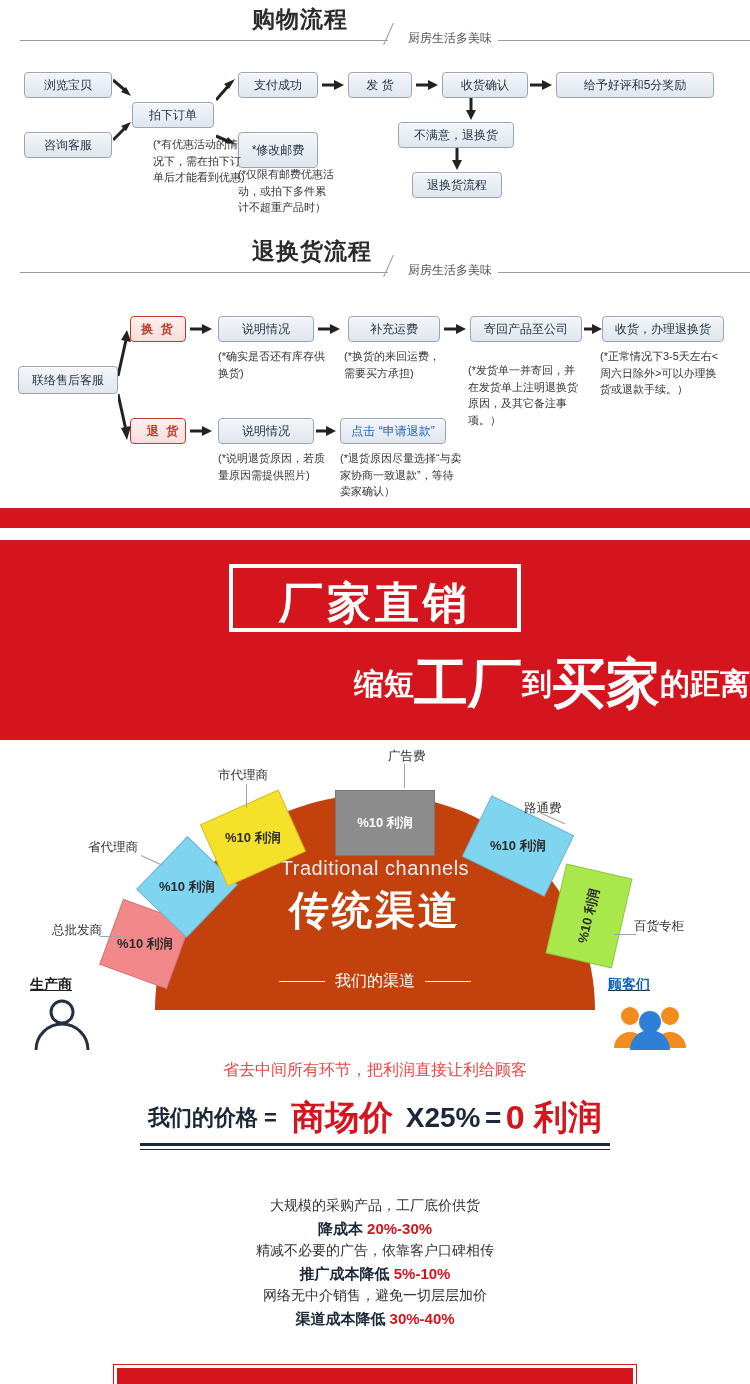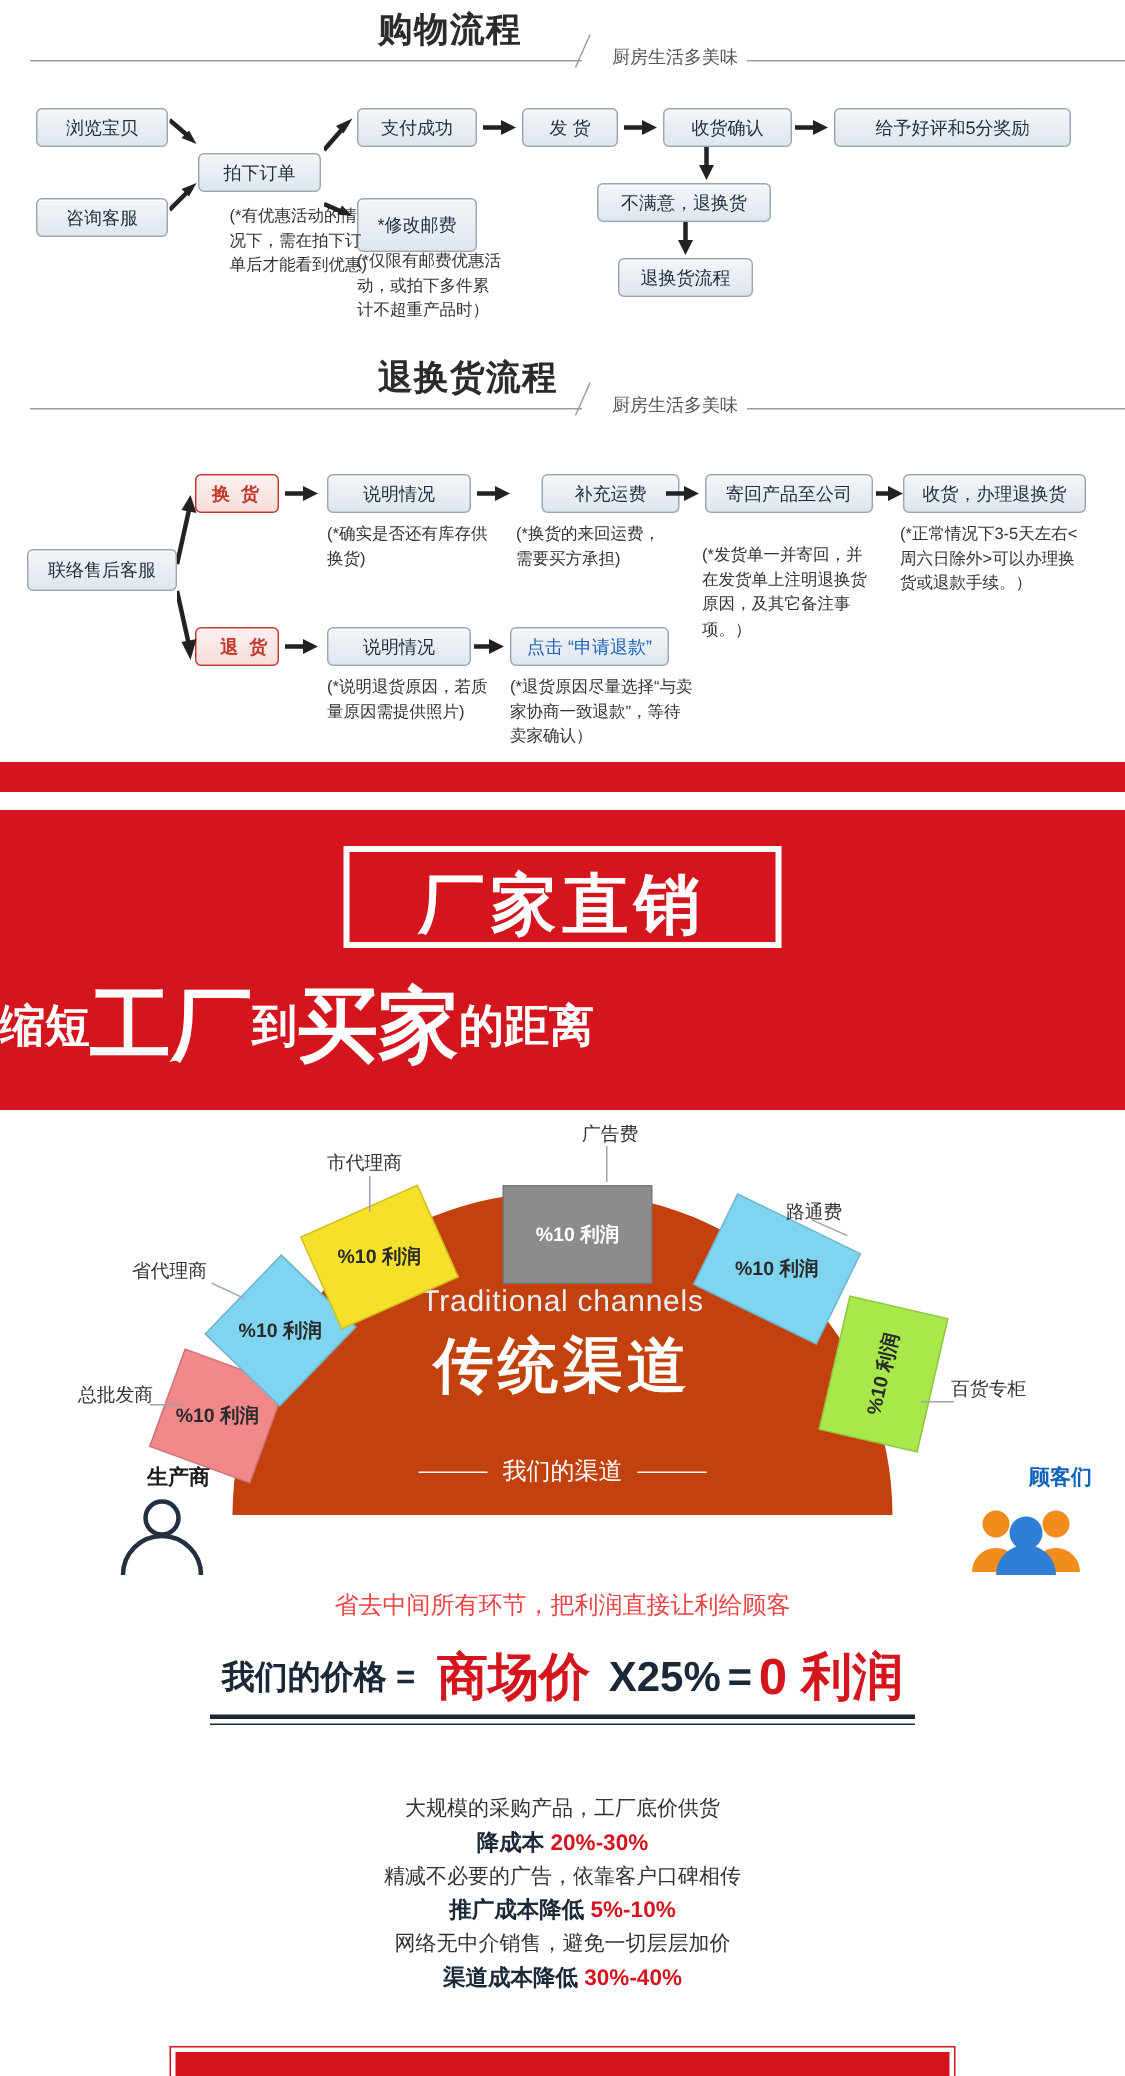--- a/index.html
+++ b/index.html
@@ -70,21 +70,21 @@
   .banner .frame{
     position:absolute;left:229px;top:24px;width:292px;height:68px;
     border:4px solid #ffffff;box-sizing:border-box;
   }
   .banner .frame span{
     position:absolute;left:0;right:0;top:6px;text-align:center;
     color:#ffffff;font-size:44px;font-weight:bold;letter-spacing:4px;
     font-family:"DejaVu Sans","Liberation Sans",sans-serif;
   }
   .banner .line2{
-    position:absolute;left:0;right:0;top:108px;text-align:left;white-space:nowrap;
+    position:absolute;left:0;right:0;top:108px;text-align:right;white-space:nowrap;
   }
   .banner .line2 .s{color:#ffffff;font-size:30px;font-weight:bold;vertical-align:middle;}
   .banner .line2 .b{color:#ffffff;font-size:54px;font-weight:bold;vertical-align:middle;}
 
   
   .channel{position:relative;height:345px;background:#ffffff;}
   .dome{
     position:absolute;left:155px;top:55px;width:440px;height:215px;
     background:#c2410c;
     border-radius:220px 220px 0 0;
@@ -105,21 +105,21 @@
   .seg{
     position:absolute;
     box-sizing:border-box;
     display:flex;align-items:center;justify-content:center;
     font-size:13px;font-weight:bold;color:#2b2b2b;
     border:1px solid rgba(0,0,0,.15);
   }
   .seg span{display:block;}
   .clabel{position:absolute;font-size:12.5px;color:#333;}
   .leader{position:absolute;background:#9aa3b0;}
-  .actor{position:absolute;text-align:right;}
+  .actor{position:absolute;text-align:left;text-decoration:underline;}
   .actor .nm{font-size:14px;font-weight:bold;color:#1b1b1b;}
   .tagline{
     position:absolute;left:0;right:0;bottom:4px;text-align:center;
     font-size:16px;color:#ef4444;
   }
 
   
   .price{position:relative;height:110px;}
   .price .row{
     position:absolute;left:0;right:0;top:10px;text-align:center;white-space:nowrap;
@@ -241,21 +241,21 @@
     <div class="slash"></div>
     <div class="sub">厨房生活多美味</div>
   </div>
 
   <div class="flow" style="height:230px;">
 
     <div class="box" style="left:18px;top:88px;width:100px;height:28px;">联络售后客服</div>
 
     <div class="box red" style="left:130px;top:38px;width:56px;height:26px;">换 货</div>
     <div class="box" style="left:218px;top:38px;width:96px;height:26px;">说明情况</div>
-    <div class="box" style="left:348px;top:38px;width:92px;height:26px;margin-left:13px;">补充运费</div>
+    <div class="box" style="left:348px;top:38px;width:92px;height:26px;">补充运费</div>
     <div class="box" style="left:470px;top:38px;width:112px;height:26px;">寄回产品至公司</div>
     <div class="box" style="left:602px;top:38px;width:122px;height:26px;">收货，办理退换货</div>
 
     <div class="note" style="left:218px;top:70px;width:108px;">(*确实是否还有库存供换货)</div>
     <div class="note" style="left:344px;top:70px;width:104px;">(*换货的来回运费，需要买方承担)</div>
     <div class="note" style="left:468px;top:84px;width:116px;">(*发货单一并寄回，并在发货单上注明退换货原因，及其它备注事项。）</div>
     <div class="note" style="left:600px;top:70px;width:126px;">(*正常情况下3-5天左右&lt;周六日除外&gt;可以办理换货或退款手续。）</div>
 
     <div class="box red" style="left:130px;top:140px;width:56px;height:26px;padding-left:11px;">退 货</div>
     <div class="box" style="left:218px;top:140px;width:96px;height:26px;">说明情况</div>

